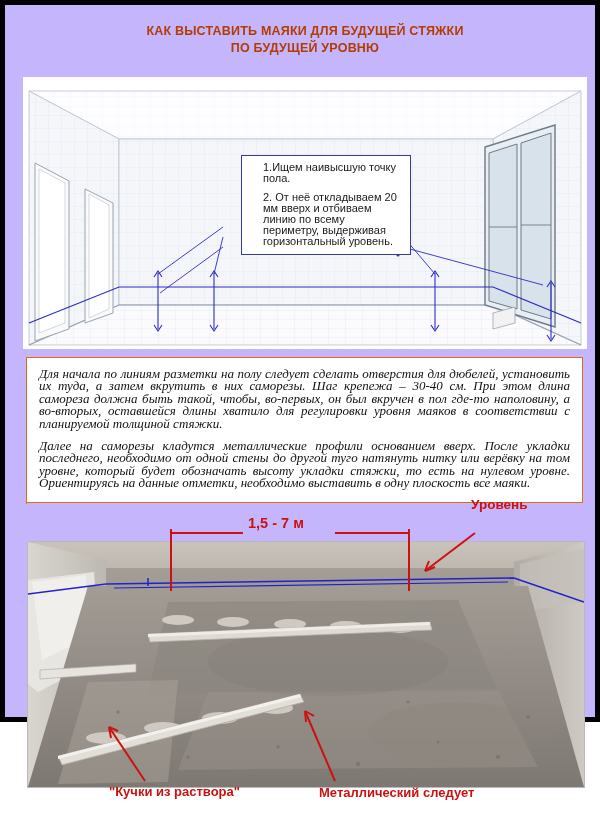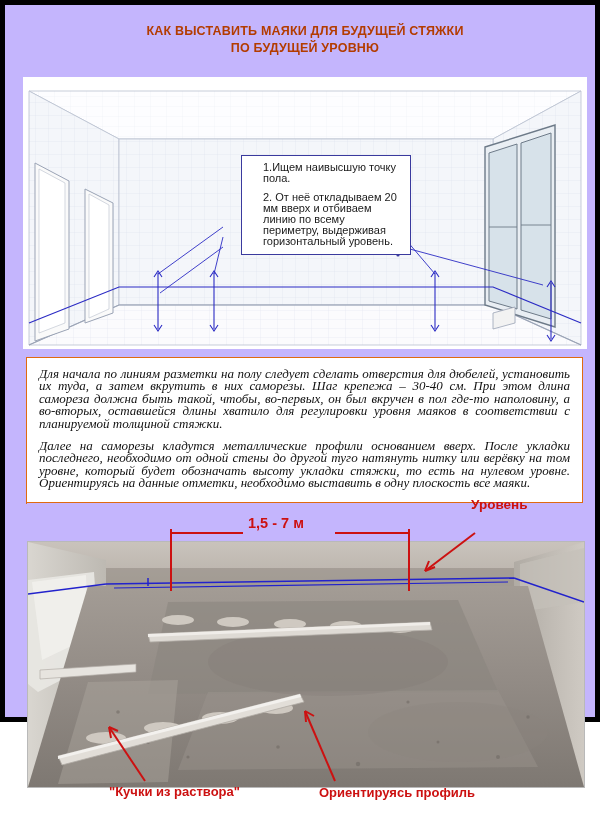--- a/index.html
+++ b/index.html
@@ -359,15 +359,15 @@
 
     <g stroke="#cc1111" stroke-width="2" fill="none">
       <path d="M330 776 L300 706"></path>
       <path d="M300 706 L301 717 M300 706 L309 711"></path>
     </g>
   </svg>
 
   <div class="ann ann-dim">1,5 - 7 м</div>
   <div class="ann ann-level">Уровень</div>
   <div class="ann ann-heaps">"Кучки из раствора"</div>
-  <div class="ann ann-profile">Ориентируясь профиль</div>
+  <div class="ann ann-profile">Металлический следует</div>
 
 </div>
 
 </body></html>

